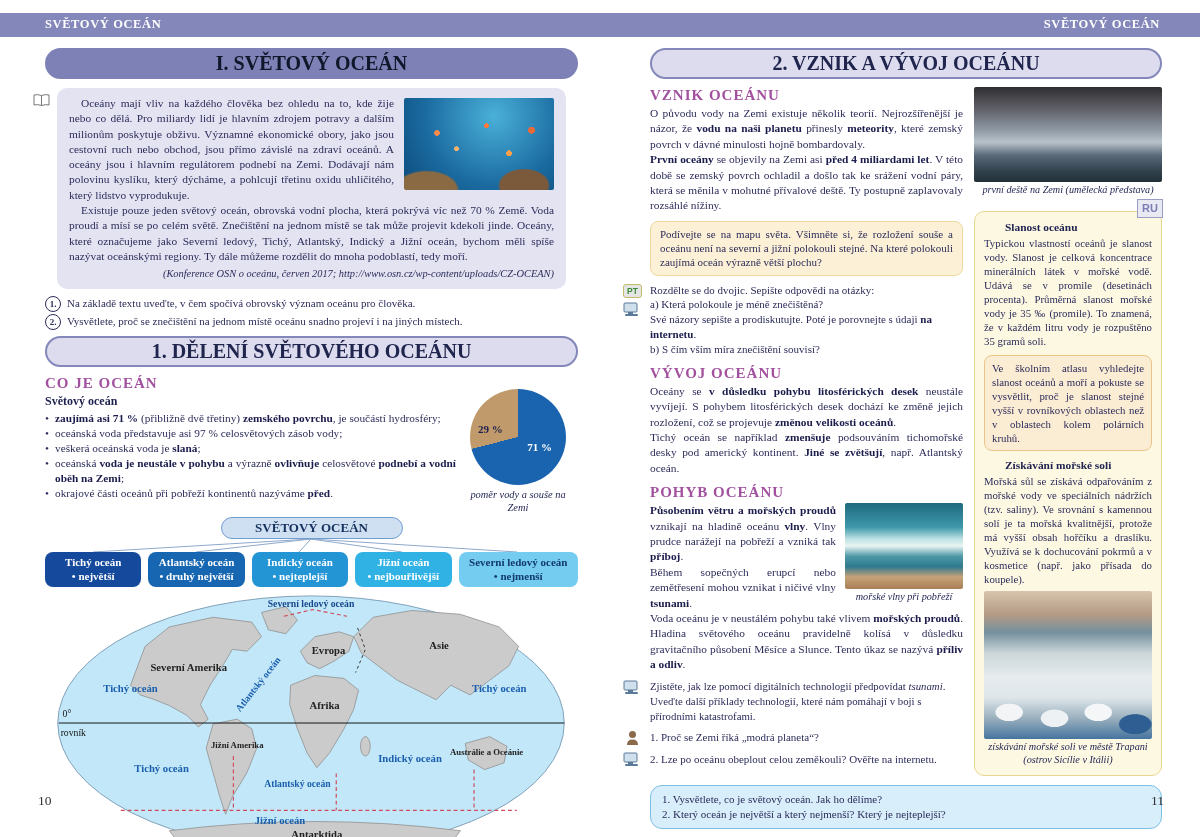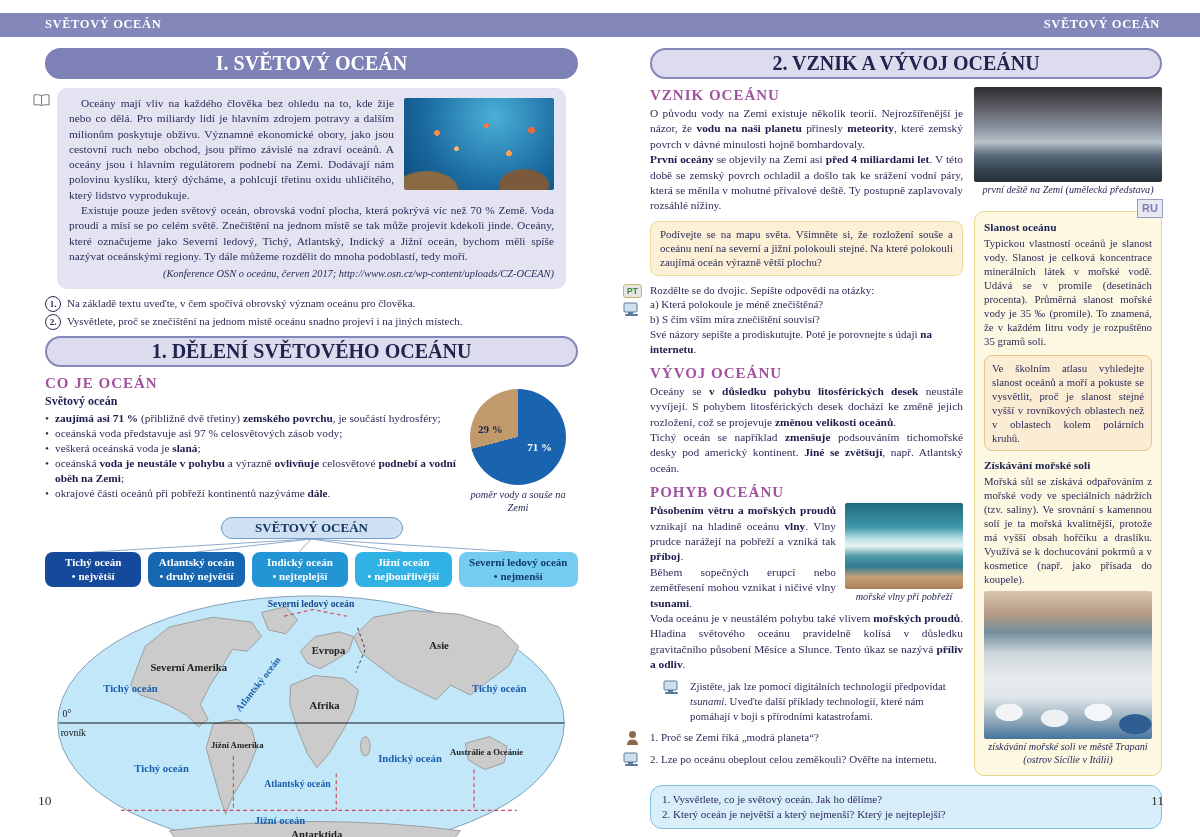--- a/index.html
+++ b/index.html
@@ -10,21 +10,21 @@
   .topbar .ht{position:absolute;top:4px;color:#fff;font-weight:bold;font-size:12.5px;letter-spacing:.6px;}
   .ht-left{left:45px;}
   .ht-right{right:40px;}
   
   .page-left{position:absolute;left:45px;top:48px;width:533px;}
   .page-right{position:absolute;left:650px;top:48px;width:512px;}
   .pagenum{position:absolute;top:793px;font-size:13.5px;color:#333;}
   .pn-left{left:38px;}
   .pn-right{right:36px;}
   
-  .bar-solid{background:#7e81b5;color:#ffffff;border-radius:16px;text-align:center;
+  .bar-solid{background:#7e81b5;color:#0f172a;border-radius:16px;text-align:center;
              font-weight:bold;font-size:20px;padding:4px 0;}
   .bar-light{background:#dcdcee;border:2px solid #8487b9;color:#20254e;border-radius:16px;
              text-align:center;font-weight:bold;font-size:20px;padding:2px 0;}
   
   .intro-box{position:relative;background:#e3e3f2;border-radius:10px;padding:8px 12px;
              margin:9px 12px 6px;font-size:11.4px;line-height:1.34;text-align:justify;}
   .intro-box p{margin:0;text-indent:12px;}
   .coral-photo{float:right;width:150px;height:92px;margin:2px 0 4px 10px;border-radius:2px;
       background:
         radial-gradient(5px 5px at 22% 38%,#ff8a4a 55%,transparent 60%),
@@ -82,38 +82,38 @@
   .rp-side{width:188px;flex:none;}
   .rp-main p{margin:0 0;font-size:11.4px;line-height:1.35;text-align:justify;}
   .orange-box{background:#fcf0d6;border:1px solid #ecd9a0;border-radius:8px;padding:5px 9px;
               font-size:11px;line-height:1.3;margin:7px 0;text-align:justify;}
   .task-row{position:relative;margin:7px 0;font-size:11px;line-height:1.35;}
   .pt-badge{position:absolute;left:-27px;top:1px;width:17px;height:12px;background:#e5e5e5;
             border:1px solid #c3bb66;border-radius:3px;color:#3a8a3a;font-weight:bold;font-size:8.5px;
             text-align:center;line-height:12px;font-family:"Liberation Sans",sans-serif;}
   .pc-icon{position:absolute;left:-28px;width:19px;height:15px;}
   .head-icon{position:absolute;left:-24px;width:13px;height:15px;}
-  .small-task{font-size:10.8px;margin-left:40px;}
+  .small-task{font-size:10.8px;}
   .pohyb-flex{display:flex;gap:9px;}
   .pohyb-txt{flex:1;}
   .waves-photo{width:118px;height:86px;border-radius:2px;
       background:linear-gradient(180deg,#1f6a7e 0%,#3e98aa 28%,#bfe2e4 42%,#e8f4f2 50%,#4e98a6 62%,#2e7a8e 74%,#c8a27a 86%,#a87e56 100%);}
   .img-cap{font-style:italic;font-size:10.2px;color:#1d2150;text-align:center;margin-top:2px;line-height:1.25;}
   .storm-photo{width:100%;height:95px;border-radius:2px;
       background:linear-gradient(180deg,#2e2e30 0%,#5e5e66 22%,#8e98a4 45%,#b8c2ca 58%,#5a6a7a 72%,#32424e 88%,#233038 100%);}
   .salt-photo{width:100%;height:148px;border-radius:2px;margin-top:5px;
       background:
         radial-gradient(22px 14px at 15% 82%,#f2f4f6 60%,transparent 65%),
         radial-gradient(22px 14px at 42% 86%,#eef1f4 60%,transparent 65%),
         radial-gradient(22px 14px at 68% 82%,#f4f6f8 60%,transparent 65%),
         radial-gradient(26px 16px at 90% 90%,#2e5e92 60%,transparent 65%),
         linear-gradient(180deg,#d8c4ae 0%,#b49a84 16%,#74909e 28%,#ccd6da 42%,#e6ebee 58%,#dfe6ea 72%,#9ab0be 86%,#46749e 100%);}
   .side-box{position:relative;background:#fdf8e2;border:1.5px solid #e7d78e;border-radius:10px;
             padding:8px 9px;font-size:10.8px;line-height:1.3;text-align:justify;margin-top:14px;}
-  .side-box .sb-h{font-weight:bold;font-size:11.4px;color:#1d2150;margin-bottom:1px;text-align:left;}
+  .side-box .sb-h{font-weight:bold;font-size:11.4px;color:#1d2150;margin-bottom:1px;text-align:left;margin-left:21px;}
   .ru-badge{position:absolute;right:-2px;top:-13px;width:24px;height:17px;background:#e9e9f4;
             border:1.5px solid #9a9cc6;border-radius:0;color:#7a7cb4;font-weight:bold;font-size:11px;
             text-align:center;line-height:17px;font-family:"Liberation Sans",sans-serif;}
   .inner-orange{background:#fbecd4;border:1.5px solid #ecc489;border-radius:8px;padding:5px 7px;margin:7px 0;}
   .qbox{background:#d8eefa;border:1.5px solid #7cc0e4;border-radius:12px;padding:6px 11px;
         font-size:11px;line-height:1.4;margin-top:9px;}
   b{color:#1b1b4c;}
 </style>
 </head>
 <body>
@@ -153,21 +153,21 @@
   <div class="bar-light">1. DĚLENÍ SVĚTOVÉHO OCEÁNU</div>
 
   <div class="cojeocean">
     <div class="h-purple">CO JE OCEÁN</div>
     <div class="sub-b">Světový oceán</div>
     <ul class="blts">
       <li><b>zaujímá asi 71 %</b> (přibližně dvě třetiny) <b>zemského povrchu</b>, je součástí hydrosféry;</li>
       <li>oceánská voda představuje asi 97 % celosvětových zásob vody;</li>
       <li>veškerá oceánská voda je <b>slaná</b>;</li>
       <li>oceánská <b>voda je neustále v pohybu</b> a výrazně <b>ovlivňuje</b> celosvětové <b>podnebí a vodní oběh na Zemi</b>;</li>
-      <li>okrajové části oceánů při pobřeží kontinentů nazýváme <b>dále</b>.</li>
+      <li>okrajové části oceánů při pobřeží kontinentů nazýváme <b>před</b>.</li>
     </ul>
     <div class="pie-wrap">
       <div class="pie">
         <span class="lab29">29 %</span>
         <span class="lab71">71 %</span>
       </div>
       <div class="pie-cap">poměr vody a souše na Zemi</div>
     </div>
   </div>
 
@@ -270,22 +270,22 @@
         <span class="pt-badge">PT</span>
         <span class="pc-icon" style="top:19px;">
           <svg width="19" height="15" viewBox="0 0 19 15">
               <rect x="2" y="1" width="13" height="9" rx="1" fill="#cfe0ec" stroke="#5a7a9a"></rect>
               <rect x="6" y="10" width="5" height="2" fill="#5a7a9a"></rect>
               <rect x="3" y="12" width="13" height="2" rx="1" fill="#5a7a9a"></rect>
             </svg>
         </span>
         <div>Rozdělte se do dvojic. Sepište odpovědi na otázky:</div>
         <div>a) Která polokoule je méně znečištěná?</div>
+        <div>Své názory sepište a prodiskutujte. Poté je porovnejte s údaji <b>na internetu</b>.</div>
         <div>b) S čím vším míra znečištění souvisí?</div>
-        <div>Své názory sepište a prodiskutujte. Poté je porovnejte s údaji <b>na internetu</b>.</div>
       </div>
 
       <div class="h-purple">VÝVOJ OCEÁNU</div>
       <p>Oceány se <b>v důsledku pohybu litosférických desek</b> neustále vyvíjejí. S pohybem litosférických desek dochází ke změně jejich rozložení, což se projevuje <b>změnou velikosti oceánů</b>.</p>
       <p>Tichý oceán se například <b>zmenšuje</b> podsouváním tichomořské desky pod americký kontinent. <b>Jiné se zvětšují</b>, např. Atlantský oceán.</p>
 
       <div class="h-purple">POHYB OCEÁNU</div>
       <div class="pohyb-flex">
         <div class="pohyb-txt">
           <p style="margin-top:0;"><b>Působením větru a mořských proudů</b> vznikají na hladině oceánu <b>vlny</b>. Vlny prudce narážejí na pobřeží a vzniká tak <b>příboj</b>.</p>

